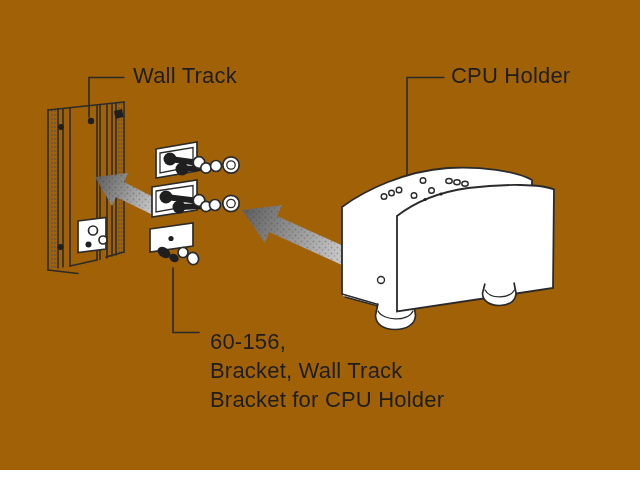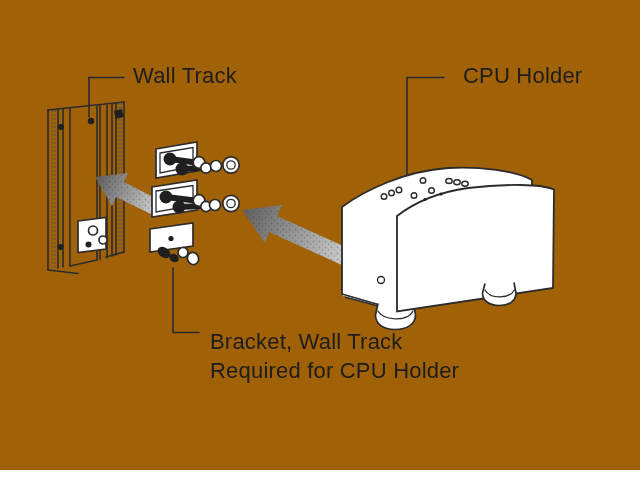--- a/index.html
+++ b/index.html
@@ -6,21 +6,21 @@
   .stage{
     position:relative;width:640px;height:470px;background:#a16207;overflow:hidden;
     font-family:"Liberation Sans",sans-serif;
   }
   .stage svg{position:absolute;left:0;top:0;}
   .label{
     position:absolute;color:#1d1d1d;font-size:22px;line-height:1;
     letter-spacing:.2px;white-space:nowrap;
   }
   .label-wall-track{left:133px;top:65px;}
-  .label-cpu-holder{left:463px;top:65px;}
+  .label-cpu-holder{left:451px;top:65px;}
   .label-part-note{left:210px;top:327px;line-height:29px;}
   .ln{stroke:#2b2b2b;stroke-width:1.6;fill:none;stroke-linecap:round;}
   .lnthin{stroke:#2b2b2b;stroke-width:1.3;fill:none;stroke-linecap:round;}
   .tex{stroke:#555;stroke-width:1.1;fill:none;stroke-dasharray:2 2;}
   .plate{fill:#ffffff;stroke:#2b2b2b;stroke-width:1.7;}
   .ring{fill:#ffffff;stroke:#2b2b2b;stroke-width:1.7;}
   .dark{fill:#1f1f1f;stroke:none;}
   .hole{fill:#ffffff;stroke:#2b2b2b;stroke-width:1.4;}
   .panel{fill:#ffffff;stroke:#2b2b2b;stroke-width:1.8;}
 </style>
@@ -160,16 +160,17 @@
       <ellipse class="hole" cx="465" cy="183.8" rx="3.2" ry="2.5"></ellipse>
       <circle class="dark" cx="425" cy="199.5" r="1.6"></circle>
       <circle class="dark" cx="441" cy="194" r="1.6"></circle>
     </g>
   </g>
 </svg>
 
 <div class="label label-wall-track">Wall Track</div>
 <div class="label label-cpu-holder">CPU Holder</div>
 <div class="label label-part-note">
+  <div>60-156,</div>
   <div>Bracket, Wall Track</div>
-  <div>Required for CPU Holder</div>
+  <div>Bracket for CPU Holder</div>
 </div>
 </div>
 
 </body></html>

